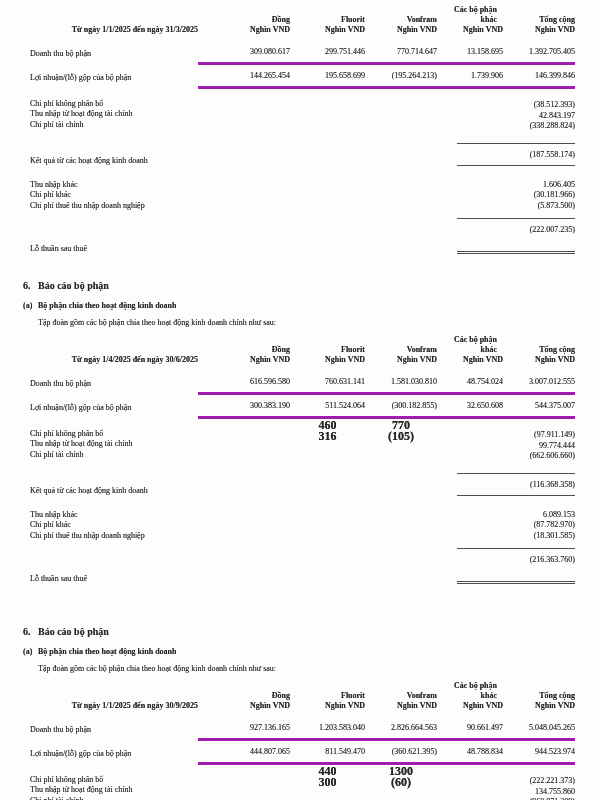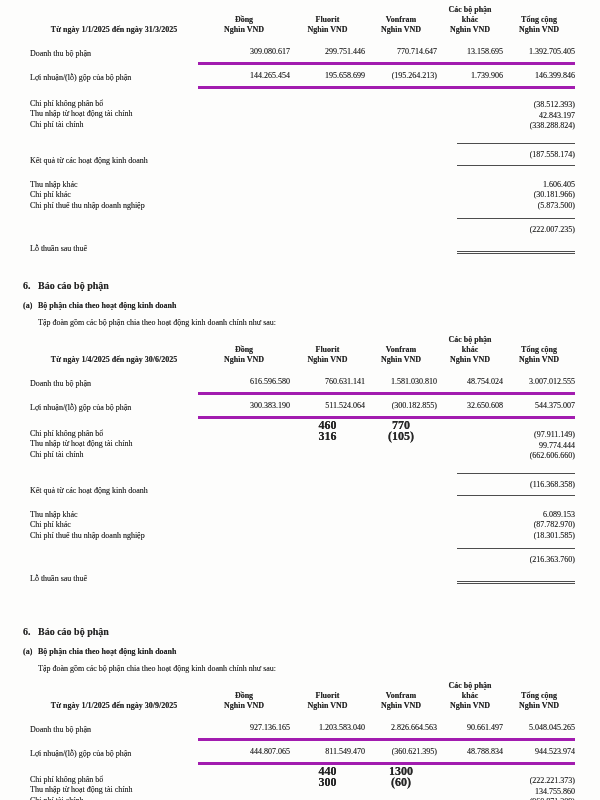--- a/index.html
+++ b/index.html
@@ -13,22 +13,22 @@
   .page{padding-top:5px;}
 
   
   table.fin{border-collapse:collapse;table-layout:fixed;margin-left:30px;width:545px;}
   table.fin td{padding:0;vertical-align:bottom;}
   col.c-lbl{width:168px;}
   col.c1{width:92px;} col.c2{width:75px;} col.c3{width:72px;}
   col.c4{width:66px;} col.c5{width:72px;}
 
   tr.hdr td{vertical-align:bottom;padding-bottom:5px;font-weight:bold;}
-  tr.hdr .period{text-align:center;}
-  tr.hdr .colhead{text-align:center;line-height:10px;}
+  tr.hdr .period{text-align:right;}
+  tr.hdr .colhead{text-align:right;line-height:10px;}
   .colname.narrow{width:54px;margin:0 auto;}
 
   td.num{text-align:right;}
   tr.r-rev td{padding-top:7px;padding-bottom:5px;margin-left:10px;}
   tr.r-rev td.num, tr.r-gross td.num{border-bottom:3px solid #a21caf;}
   tr.r-gross td{padding-top:6px;padding-bottom:5px;}
 
   tr.r-block td{vertical-align:top;padding-top:11px;padding-bottom:4px;line-height:10.5px;}
   td.ann{padding-top:1px !important;font-weight:bold;font-size:12px;line-height:12.5px;
          text-align:center;text-shadow:0 0 0.4px rgba(0,0,0,0.8);}

